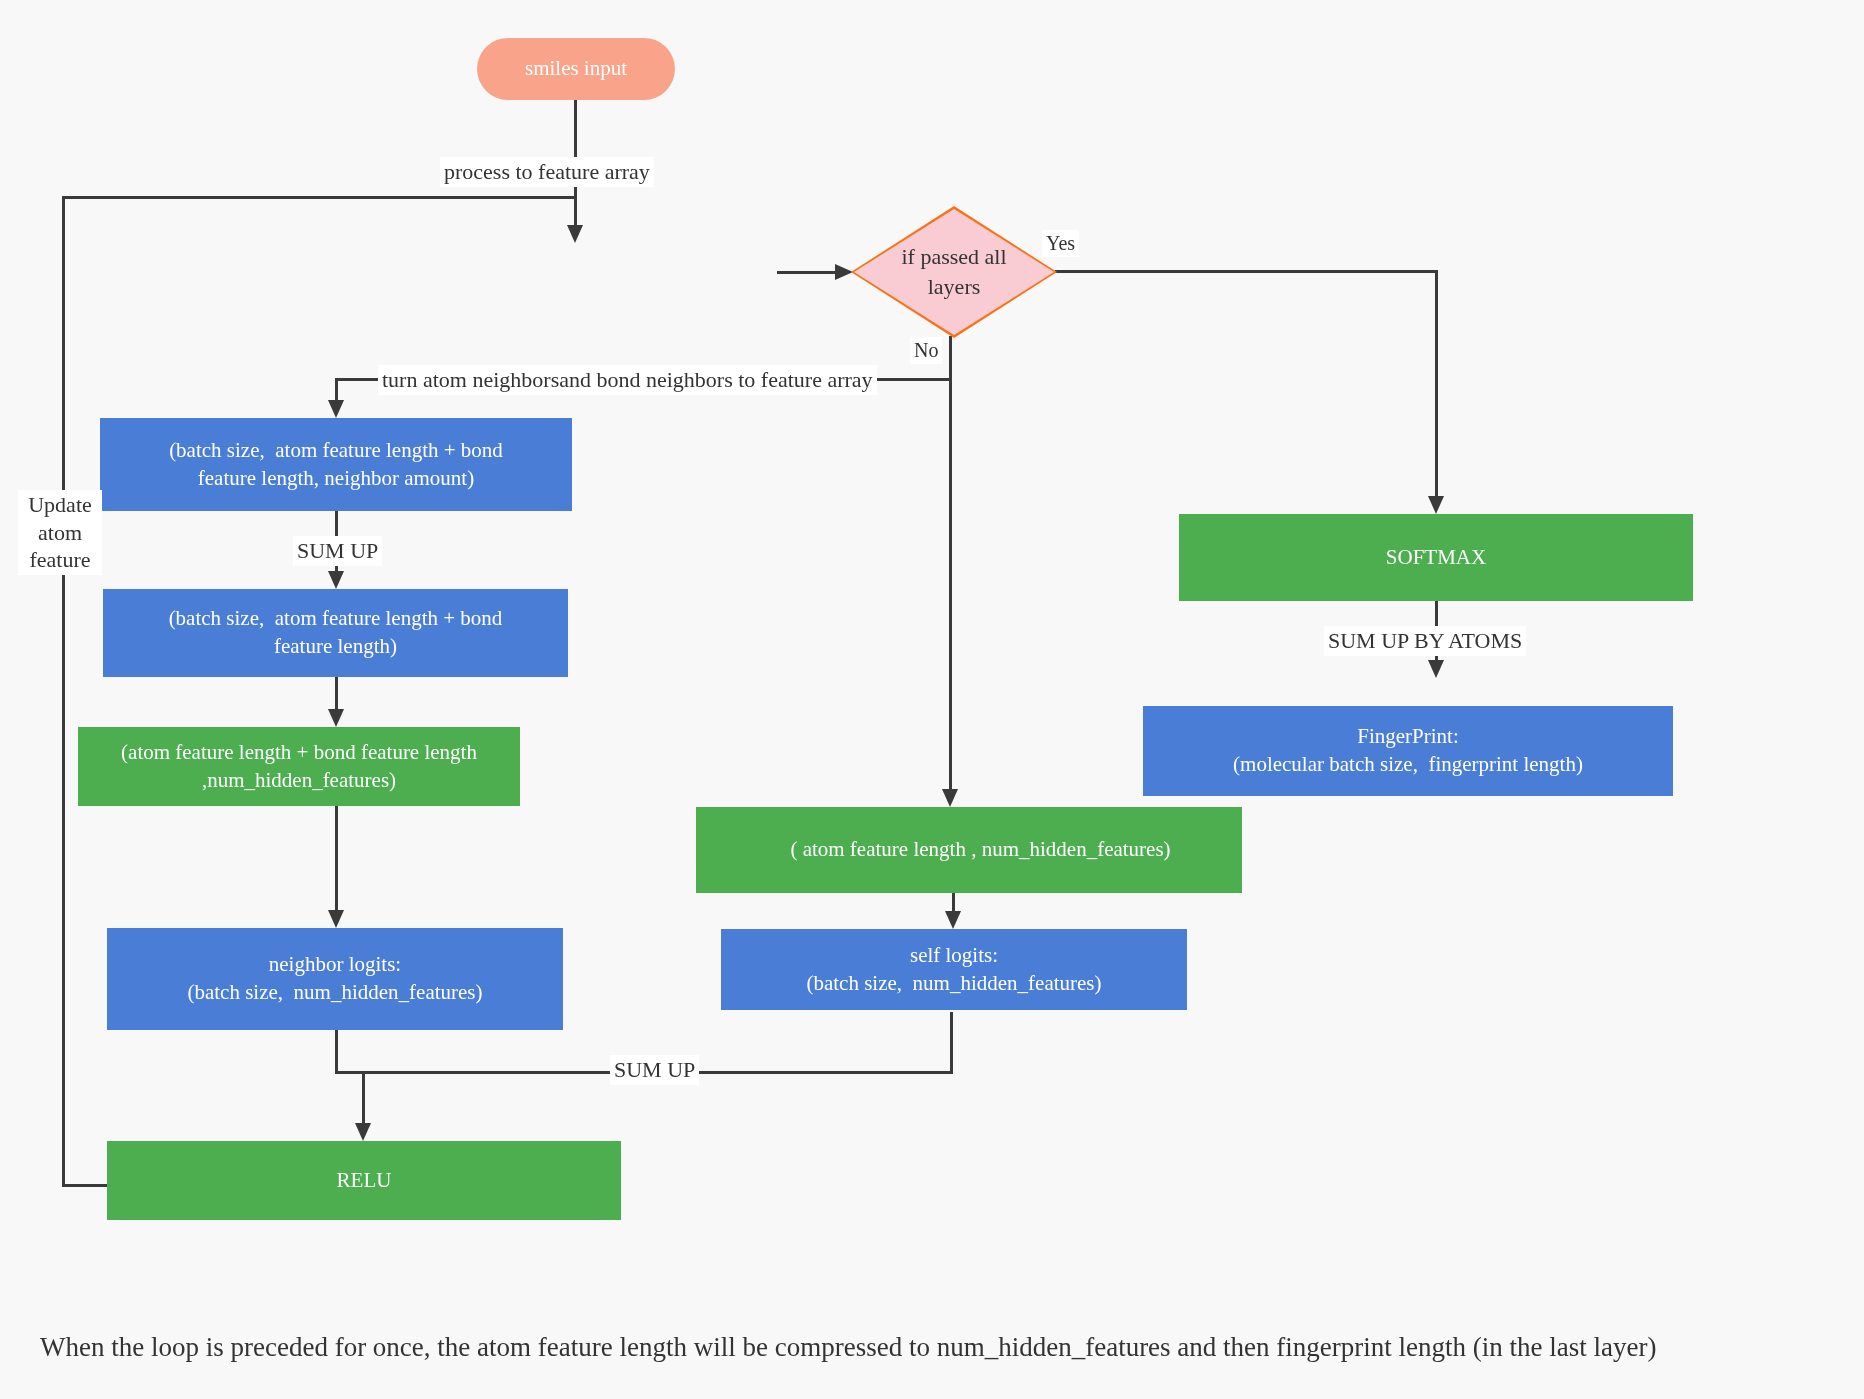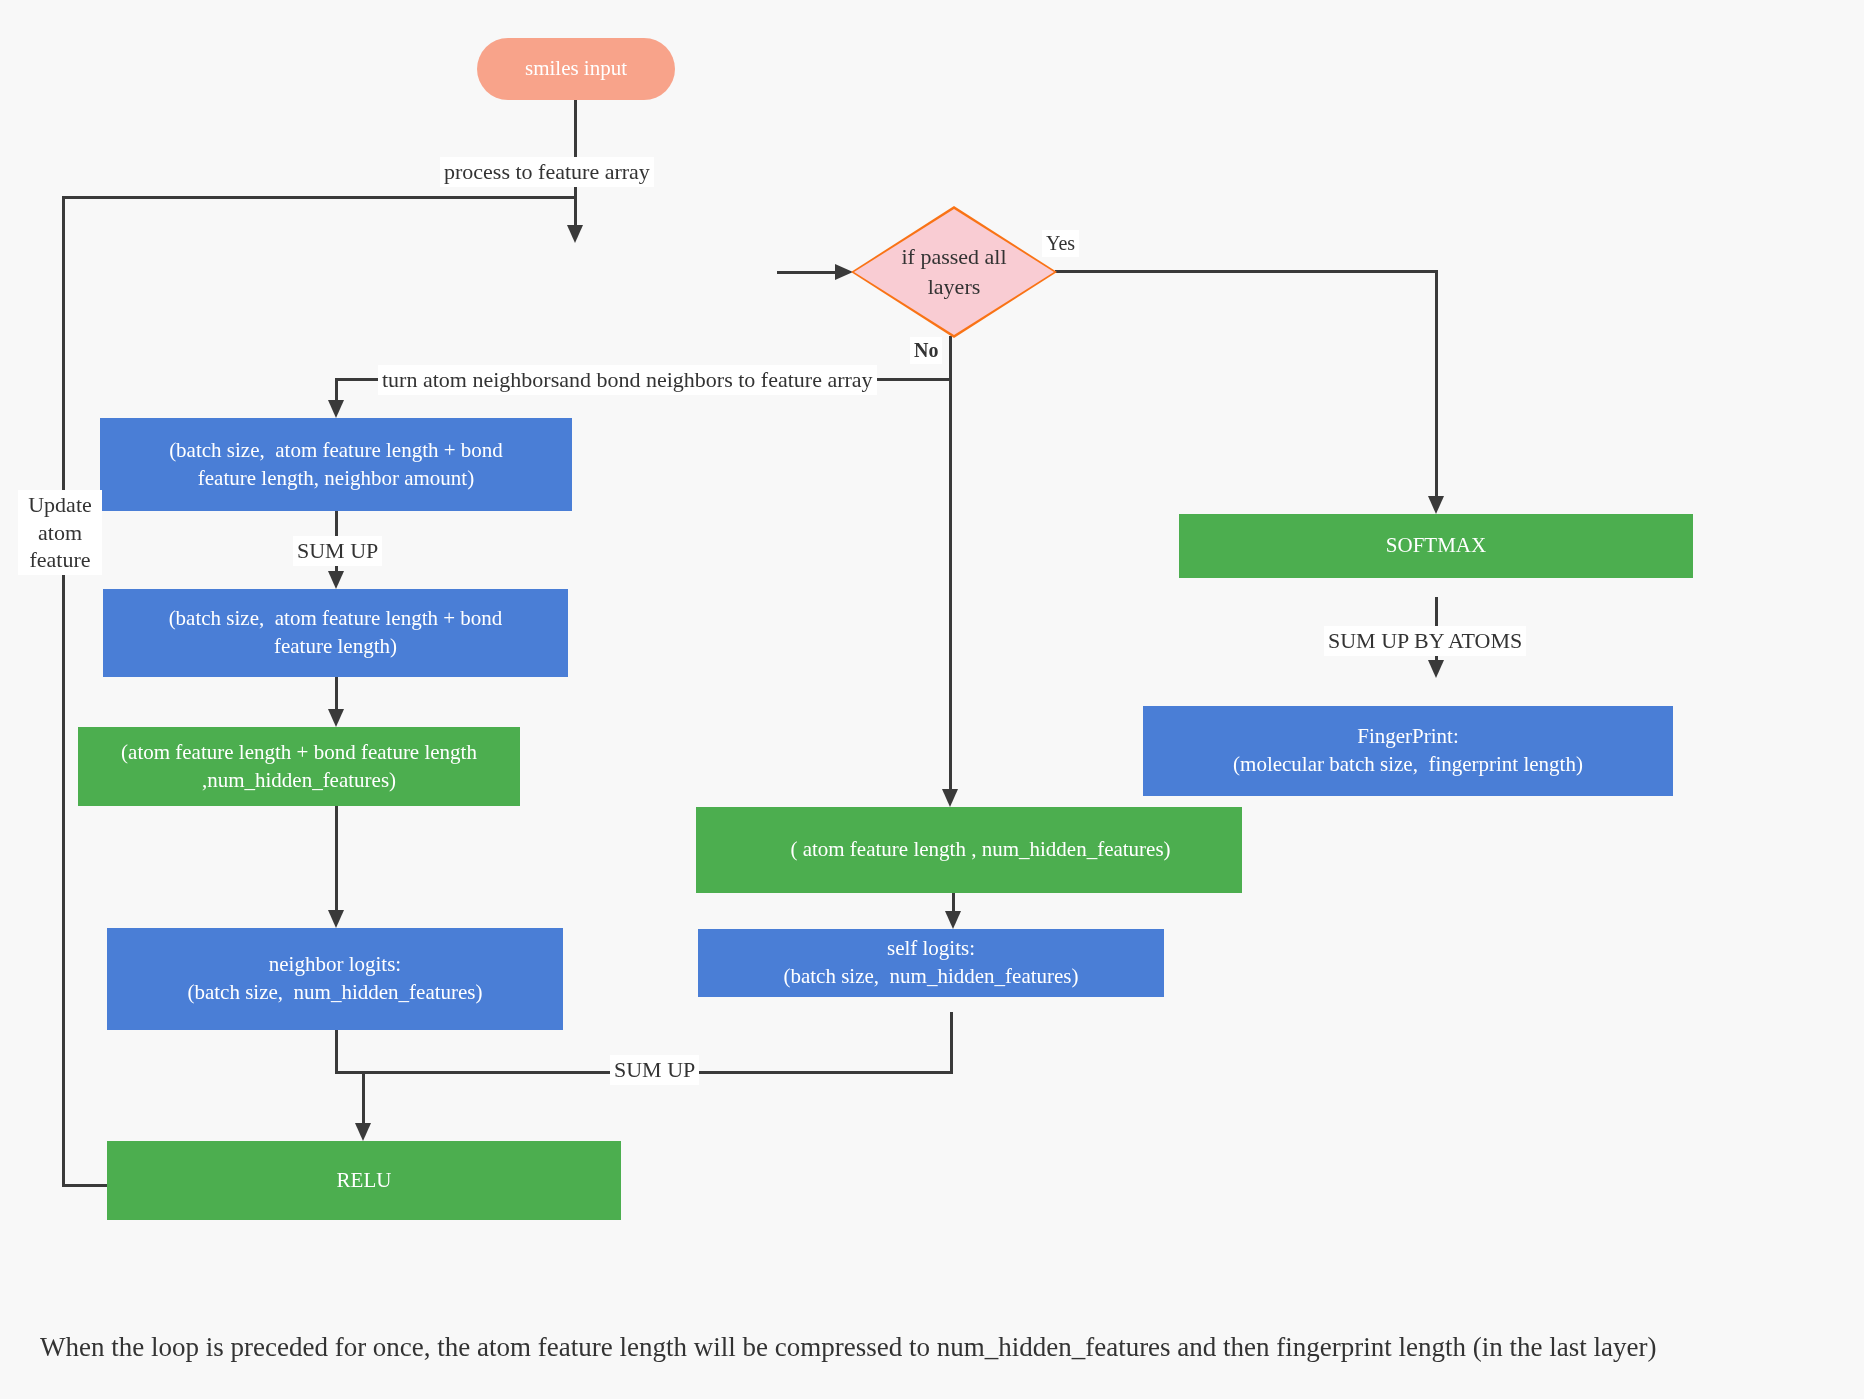--- a/index.html
+++ b/index.html
@@ -163,51 +163,51 @@
 
   <div class="node blue" style="left:107px; top:928px; width:456px; height:102px;">
     <span>neighbor logits:
 (batch size,  num_hidden_features)</span>
   </div>
 
   <div class="node green" style="left:696px; top:807px; width:523px; height:86px;padding-left:23px;">
     <span>( atom feature length , num_hidden_features)</span>
   </div>
 
-  <div class="node blue" style="left:698px; top:929px; width:466px; height:68px;">
+  <div class="node blue" style="left:721px; top:929px; width:466px; height:81px;">
     <span>self logits:
 (batch size,  num_hidden_features)</span>
   </div>
 
   <div class="node green" style="left:107px; top:1141px; width:514px; height:79px;">
     <span>RELU</span>
   </div>
 
-  <div class="node green" style="left:1179px; top:514px; width:514px; height:64px;">
+  <div class="node green" style="left:1179px; top:514px; width:514px; height:87px;">
     <span>SOFTMAX</span>
   </div>
 
   <div class="node blue" style="left:1143px; top:706px; width:530px; height:90px;">
     <span>FingerPrint:
 (molecular batch size,  fingerprint length)</span>
   </div>
 
   <div class="edge-label" style="left:440px; top:157px;">process to feature array</div>
 
   <div class="edge-label" style="left:378px; top:365px;">turn atom neighborsand bond neighbors to feature array</div>
 
   <div class="edge-label" style="left:293px; top:536px;">SUM UP</div>
 
   <div class="edge-label" style="left:18px; top:490px; width:76px;">Update
 atom
 feature</div>
 
   <div class="edge-label big" style="left:1042px; top:230px;">Yes</div>
 
-  <div class="edge-label big" style="left:910px; top:337px;font-weight:bold;">No</div>
+  <div class="edge-label big" style="left:910px; top:337px;">No</div>
 
   <div class="edge-label" style="left:1324px; top:626px;">SUM UP BY ATOMS</div>
 
   <div class="edge-label" style="left:610px; top:1055px;">SUM UP</div>
 
   <div class="note" style="left:40px; top:1258px;">
     <div>When the loop is preceded for once, the atom feature length will be compressed to num_hidden_features and then fingerprint length (in the last layer)</div>
     
   </div>
 

